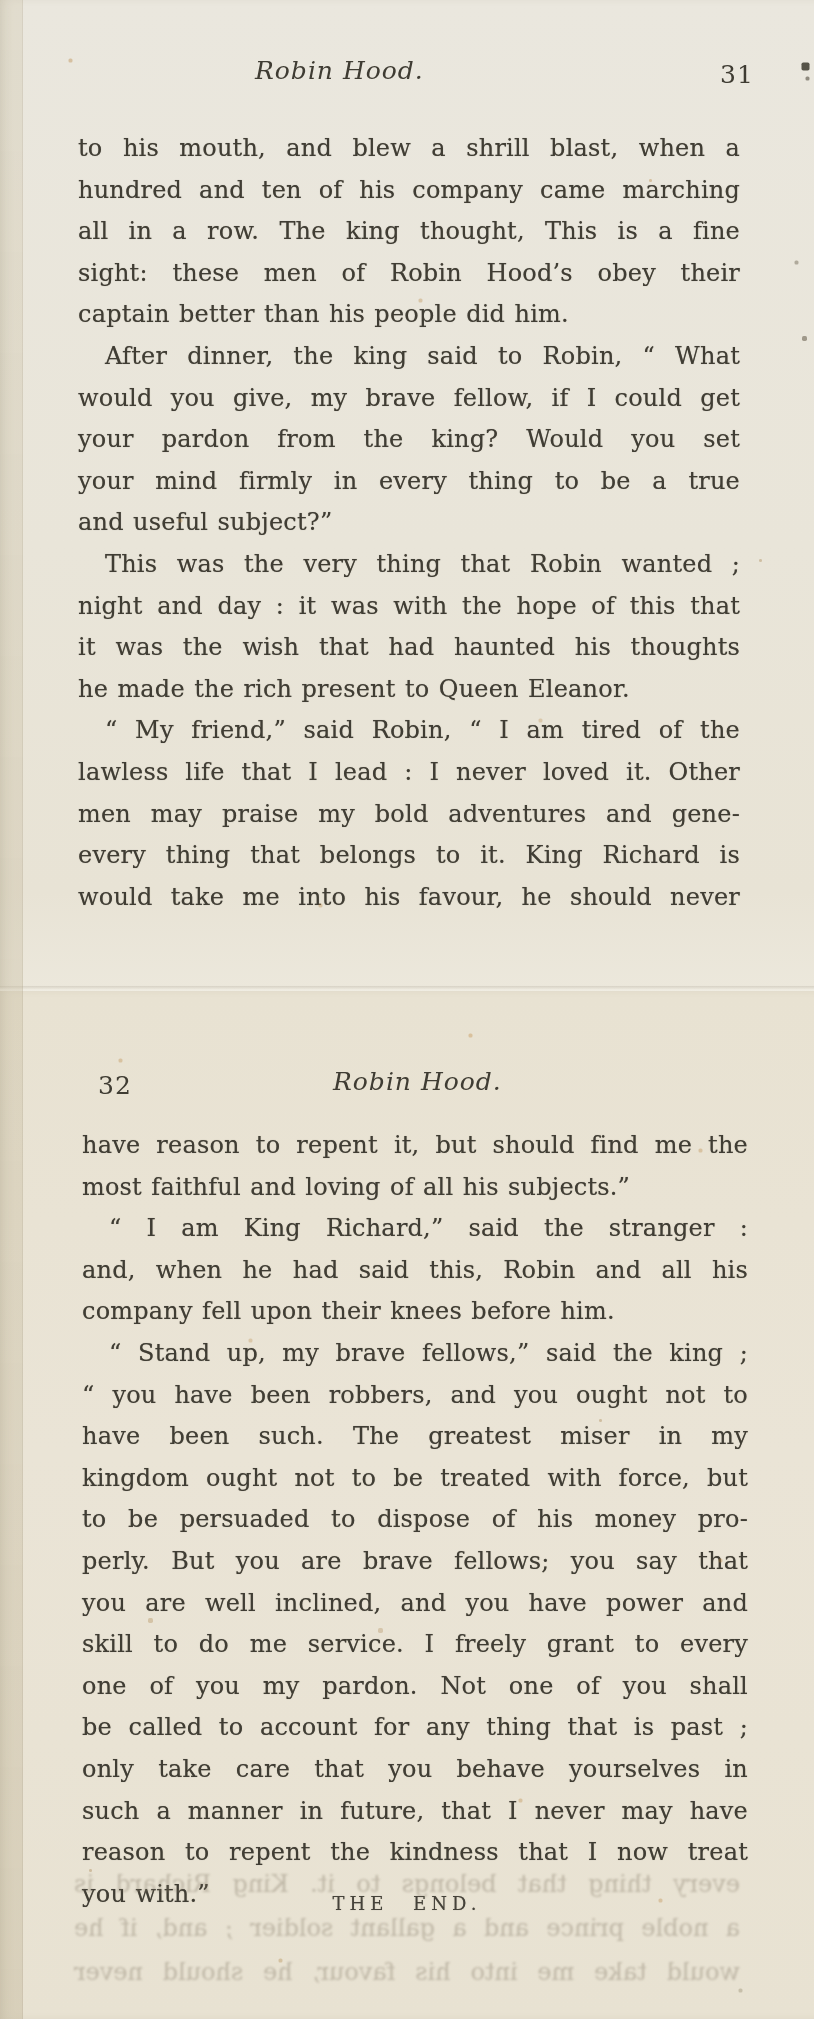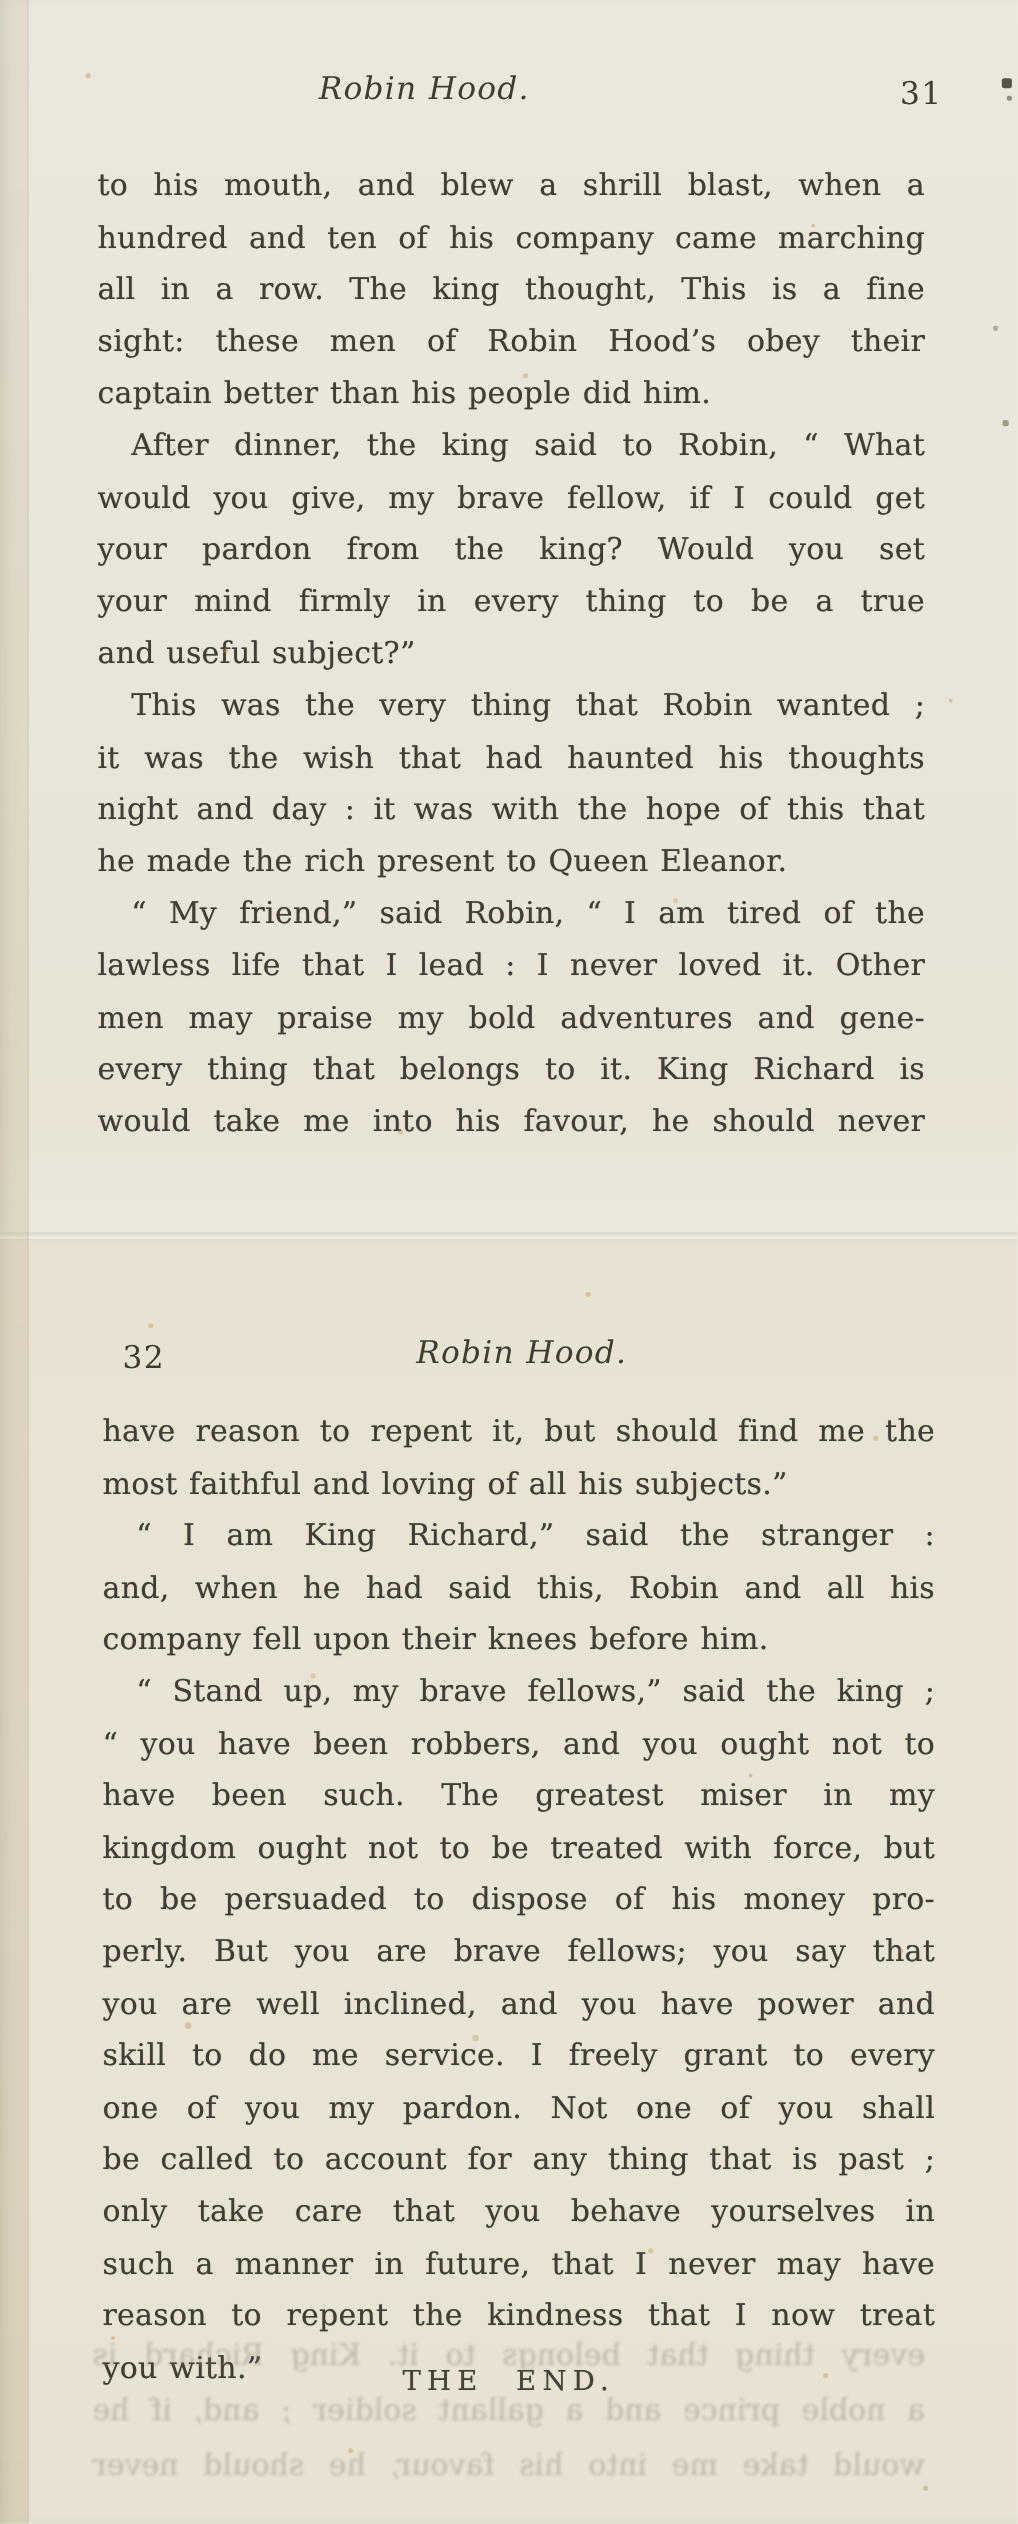--- a/index.html
+++ b/index.html
@@ -57,21 +57,21 @@
     text-shadow: 0 0 0.7px rgba(62,58,46,0.55);
   }
   .body-31 { top: 111px; left: 78px; width: 662px; margin-top: 17px; }
   .body-32 { top: 134px; left: 82px; width: 666px; }
   .line { text-align: justify; text-align-last: justify; white-space: normal; }
   .line.no-just { text-align: left; text-align-last: left; }
   .line.indent { text-indent: 27px; }
   .the-end {
     position: absolute; top: 902px; left: 0; width: 814px;
     text-align: center;
-    font-size: 22px;
+    font-size: 18px;
     letter-spacing: 5px;
     word-spacing: 14px;
     color: #45423a;
     text-shadow: 0 0 0.7px rgba(62,58,46,0.5);
   }
   .bleed-lines {
     position: absolute; top: 871px; left: 74px; width: 666px;
     transform: scaleX(-1);
     font-size: 24px;
     line-height: 44px;
@@ -124,22 +124,22 @@
         <div class="line">hundred and ten of his company came marching</div>
         <div class="line">all in a row.  The king thought, This is a fine</div>
         <div class="line">sight: these men of Robin Hood’s obey their</div>
         <div class="line no-just">captain better than his people did him.</div>
         <div class="line indent">After dinner, the king said to Robin, “ What</div>
         <div class="line">would you give, my brave fellow, if I could get</div>
         <div class="line">your pardon from the king?  Would you set</div>
         <div class="line">your mind firmly in every thing to be a true</div>
         <div class="line no-just">and useful subject?”</div>
         <div class="line indent">This was the very thing that Robin wanted ;</div>
+        <div class="line">night and day : it was with the hope of this that</div>
         <div class="line">it was the wish that had haunted his thoughts</div>
-        <div class="line">night and day : it was with the hope of this that</div>
         <div class="line no-just">he made the rich present to Queen Eleanor.</div>
         <div class="line indent">“ My friend,” said Robin, “ I am tired of the</div>
         <div class="line">lawless life that I lead : I never loved it.  Other</div>
         <div class="line">men may praise my bold adventures and gene-</div>
         <div class="line">every thing that belongs to it.  King Richard is</div>
         <div class="line">would take me into his favour, he should never</div>
       </div>
   </div>
 
   <div class="page-seam"></div>

